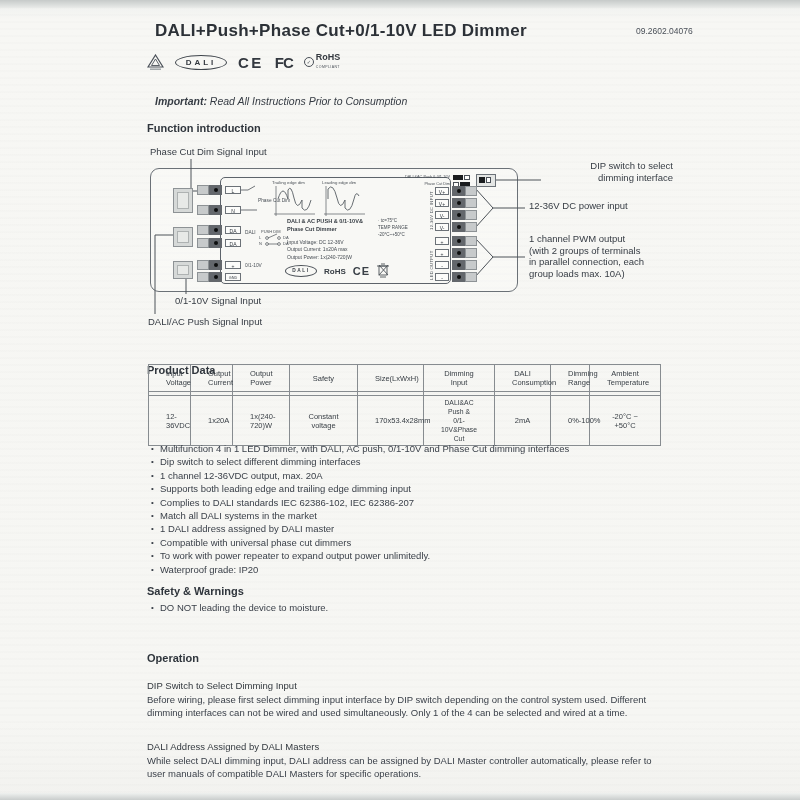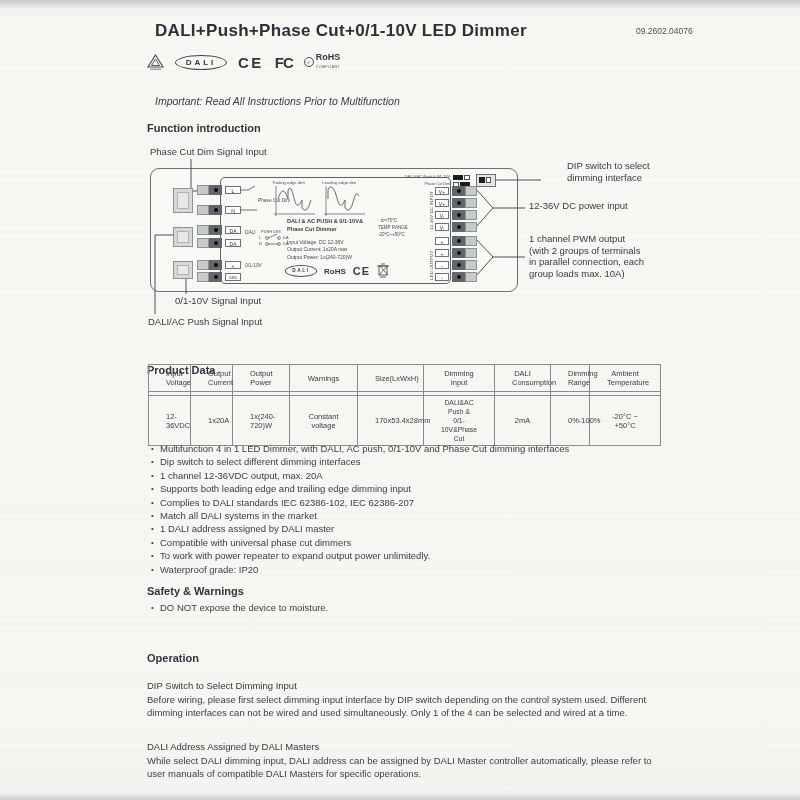--- a/index.html
+++ b/index.html
@@ -26,21 +26,21 @@
       font-size:8px;font-weight:bold;letter-spacing:3px;text-align:center;line-height:13px;color:#33383f;}
   .ce-mark{font-size:15px;font-weight:600;letter-spacing:2.5px;color:#33383f;}
   .fcc-mark{font-size:15px;font-weight:bold;letter-spacing:-1px;color:#33383f;}
   .rohs{display:flex;align-items:center;gap:2px;}
   .rohs-dot{width:8px;height:8px;border:1px solid #4a5058;border-radius:50%;font-size:5px;
       line-height:8px;text-align:center;color:#4a5058;}
   .rohs-txt{font-size:9px;font-weight:bold;line-height:8px;color:#33383f;}
   .rohs-sub{font-size:3.5px;letter-spacing:.4px;font-weight:normal;color:#4a5058;}
 
   .important{left:155px;top:95px;font-size:10.5px;font-style:italic;color:#363c44;}
-  .important b{font-weight:normal;}
+  .important b{font-weight:bold;}
   .h-section{font-size:11px;font-weight:bold;color:#2f353c;}
 
   
   .diagram{left:145px;top:138px;width:532px;height:210px;font-size:9.5px;color:#3d434b;}
   .dg-label{position:absolute;font-size:9.5px;color:#363c44;}
   .outer-box{position:absolute;left:5px;top:30px;width:366px;height:122px;
       border:1.2px solid #6b7177;border-radius:9px;background:rgba(250,250,248,.45);}
   .device{position:absolute;left:75px;top:39px;width:229px;height:105px;
       border:1.3px solid #5d636a;border-radius:5px;background:#f8f8f5;}
   .trow{position:absolute;width:25px;height:10px;}
@@ -105,21 +105,21 @@
     </span>
     <span class="dali-badge">DALI</span>
     <span class="ce-mark">CE</span>
     <span class="fcc-mark">FC</span>
     <span class="rohs">
       <span class="rohs-dot">✓</span>
       <span class="rohs-txt"><span>RoHS</span><br><span class="rohs-sub">COMPLIANT</span></span>
     </span>
   </div>
 
-  <p class="abs important"><b>Important:</b><span> Read All Instructions Prior to Multifunction</span></p>
+  <p class="abs important"><b>Important:</b><span> Read All Instructions Prior to Consumption</span></p>
 
   <h2 class="abs h-section" style="left:147px;top:122px;">Function introduction</h2>
 
   <div class="abs diagram">
     <div class="dg-label" style="left:5px;top:8px;">Phase Cut Dim Signal Input</div>
 
     <div class="outer-box"></div>
     <div class="device"></div>
 
     <svg class="abs" style="left:0;top:0;" width="532" height="210" viewBox="0 0 532 210">
@@ -267,21 +267,21 @@
         <span class="tlight"></span>
       </div>
     <div class="trow rside" style="left:307px;top:134px;">
         <span class="tdark"></span>
         <span class="tlight"></span>
       </div>
 
     <div class="vtext" style="left:284px;top:92px;">12-36V DC INPUT</div>
     <div class="vtext" style="left:284px;top:142px;">LED OUTPUT</div>
 
-    <div class="anno pre" style="left:422px;top:22px;width:130px;">DIP switch to select
+    <div class="anno pre" style="left:398px;top:22px;width:130px;text-align:right;">DIP switch to select
 dimming interface</div>
     <div class="anno" style="left:384px;top:62px;">12-36V DC power input</div>
     <div class="anno pre" style="left:384px;top:95px;width:148px;">1 channel PWM output
 (with 2 groups of terminals
 in parallel connection, each
 group loads max. 10A)</div>
 
     <div class="dg-label" style="left:30px;top:157px;">0/1-10V Signal Input</div>
     <div class="dg-label" style="left:3px;top:178px;">DALI/AC Push Signal Input</div>
   </div>
@@ -301,21 +301,21 @@
         <col style="width:71px">
     </colgroup>
     <thead>
       <tr>
         <th>Input
 Voltage</th>
         <th>Output
 Current</th>
         <th>Output
 Power</th>
-        <th>Warnings</th>
+        <th>Safety</th>
         <th>Size(LxWxH)</th>
         <th>Dimming
 Input</th>
         <th>DALI
 Consumption</th>
         <th>Dimming
 Range</th>
         <th>Ambient
 Temperature</th>
       </tr>
@@ -355,21 +355,21 @@
     <li>Complies to DALI standards IEC 62386-102, IEC 62386-207</li>
     <li>Match all DALI systems in the market</li>
     <li>1 DALI address assigned by DALI master</li>
     <li>Compatible with universal phase cut dimmers</li>
     <li>To work with power repeater to expand output power unlimitedly.</li>
     <li>Waterproof grade: IP20</li>
   </ul>
 
   <h2 class="abs h-section" style="left:147px;top:585px;text-align:right;">Safety &amp; Warnings</h2>
   <ul class="abs safety-list">
-    <li>DO NOT expose the device to moisture.</li>
+    <li>DO NOT leading the device to moisture.</li>
   </ul>
 
   <h2 class="abs h-section" style="left:147px;top:652px;">Operation</h2>
 
   <h3 class="abs sub-h" style="left:147px;top:680px;">DIP Switch to Select Dimming Input</h3>
   <p class="abs para" style="left:147px;top:693px;">Before wiring, please first select dimming input interface by DIP switch depending on the control system used. Different dimming interfaces can not be wired and used simultaneously. Only 1 of the 4 can be selected and wired at  a time.</p>
 
   <h3 class="abs sub-h" style="left:147px;top:741px;">DALI Address Assigned by DALI Masters</h3>
   <p class="abs para" style="left:147px;top:754px;">While select DALI dimming input, DALI address can be assigned by DALI Master controller automatically, please refer to user manuals of compatible DALI Masters for specific operations.</p>
 

